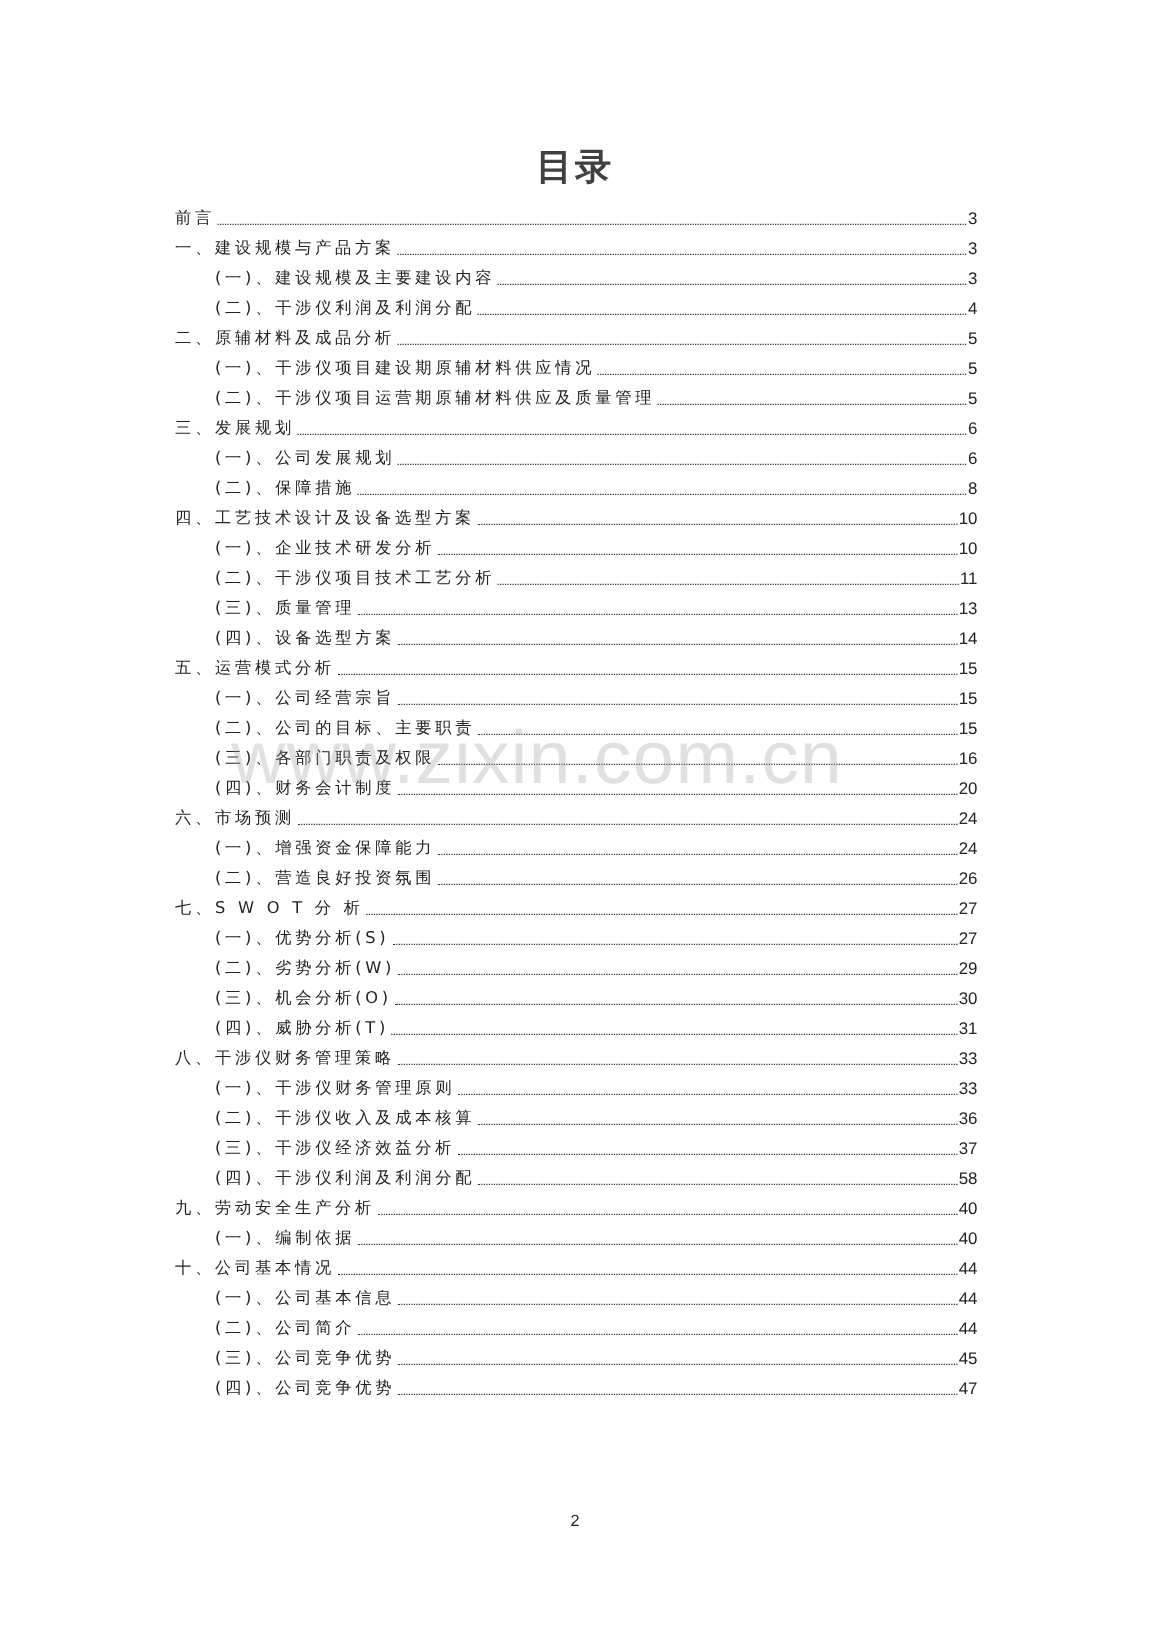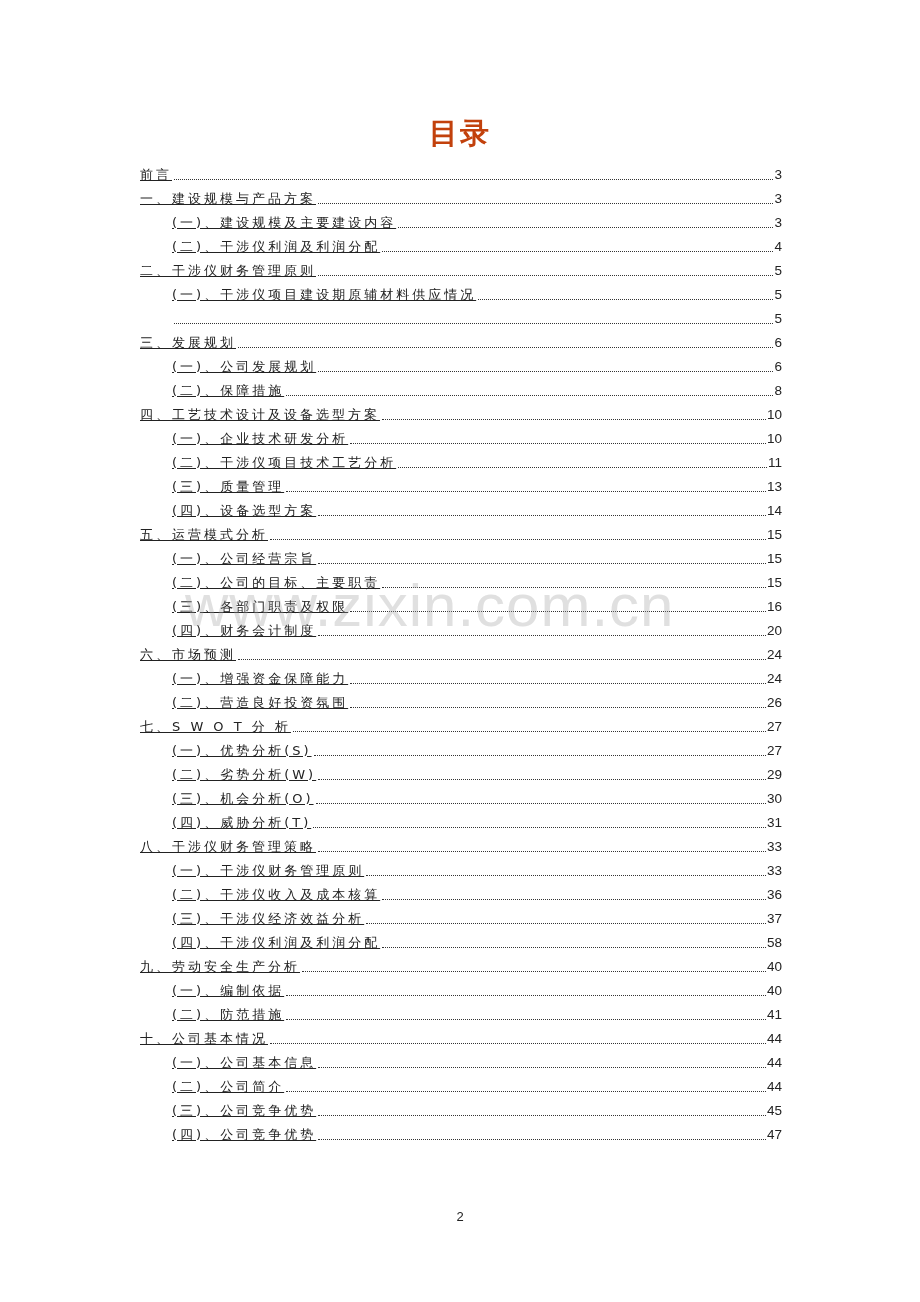--- a/index.html
+++ b/index.html
@@ -24,21 +24,21 @@
     }
     .toc-title {
       position: absolute;
       left: 0;
       width: 920px;
       top: 114px;
       text-align: center;
       font-size: 29px;
       font-weight: bold;
       letter-spacing: 2px;
-      color: #c2410c;
+      color: #404040;
       font-family: "DejaVu Sans", sans-serif;
     }
     .toc {
       position: absolute;
       left: 140px;
       top: 161px;
       width: 642px;
     }
     .toc-row {
       display: flex;
@@ -50,21 +50,20 @@
       cursor: pointer;
     }
     .toc-row.level-2 {
       padding-left: 32px;
       align-items: flex-end;
     }
     .toc-label {
       white-space: nowrap;
       letter-spacing: 3px;
       flex: 0 0 auto;
-      text-decoration: underline;
     }
     .toc-dots {
       flex: 1 1 auto;
       border-bottom: 1.5px dotted #333;
       margin: 0 1px 5px 2px;
       height: 1px;
       min-width: 10px;
     }
     .toc-page {
       flex: 0 0 auto;
@@ -115,30 +114,31 @@
         <span class="toc-label">(一)、建设规模及主要建设内容</span>
         <span class="toc-dots"></span>
         <span class="toc-page">3</span>
       </div>
       <div class="toc-row level-2">
         <span class="toc-label">(二)、干涉仪利润及利润分配</span>
         <span class="toc-dots"></span>
         <span class="toc-page">4</span>
       </div>
       <div class="toc-row level-1">
-        <span class="toc-label">二、干涉仪财务管理原则</span>
+        <span class="toc-label">二、原辅材料及成品分析</span>
         <span class="toc-dots"></span>
         <span class="toc-page">5</span>
       </div>
       <div class="toc-row level-2">
         <span class="toc-label">(一)、干涉仪项目建设期原辅材料供应情况</span>
         <span class="toc-dots"></span>
         <span class="toc-page">5</span>
       </div>
       <div class="toc-row level-2">
+        <span class="toc-label">(二)、干涉仪项目运营期原辅材料供应及质量管理</span>
         <span class="toc-dots"></span>
         <span class="toc-page">5</span>
       </div>
       <div class="toc-row level-1">
         <span class="toc-label">三、发展规划</span>
         <span class="toc-dots"></span>
         <span class="toc-page">6</span>
       </div>
       <div class="toc-row level-2">
         <span class="toc-label">(一)、公司发展规划</span>
@@ -267,25 +267,20 @@
       </div>
       <div class="toc-row level-1">
         <span class="toc-label">九、劳动安全生产分析</span>
         <span class="toc-dots"></span>
         <span class="toc-page">40</span>
       </div>
       <div class="toc-row level-2">
         <span class="toc-label">(一)、编制依据</span>
         <span class="toc-dots"></span>
         <span class="toc-page">40</span>
-      </div>
-      <div class="toc-row level-2">
-        <span class="toc-label">(二)、防范措施</span>
-        <span class="toc-dots"></span>
-        <span class="toc-page">41</span>
       </div>
       <div class="toc-row level-1">
         <span class="toc-label">十、公司基本情况</span>
         <span class="toc-dots"></span>
         <span class="toc-page">44</span>
       </div>
       <div class="toc-row level-2">
         <span class="toc-label">(一)、公司基本信息</span>
         <span class="toc-dots"></span>
         <span class="toc-page">44</span>

